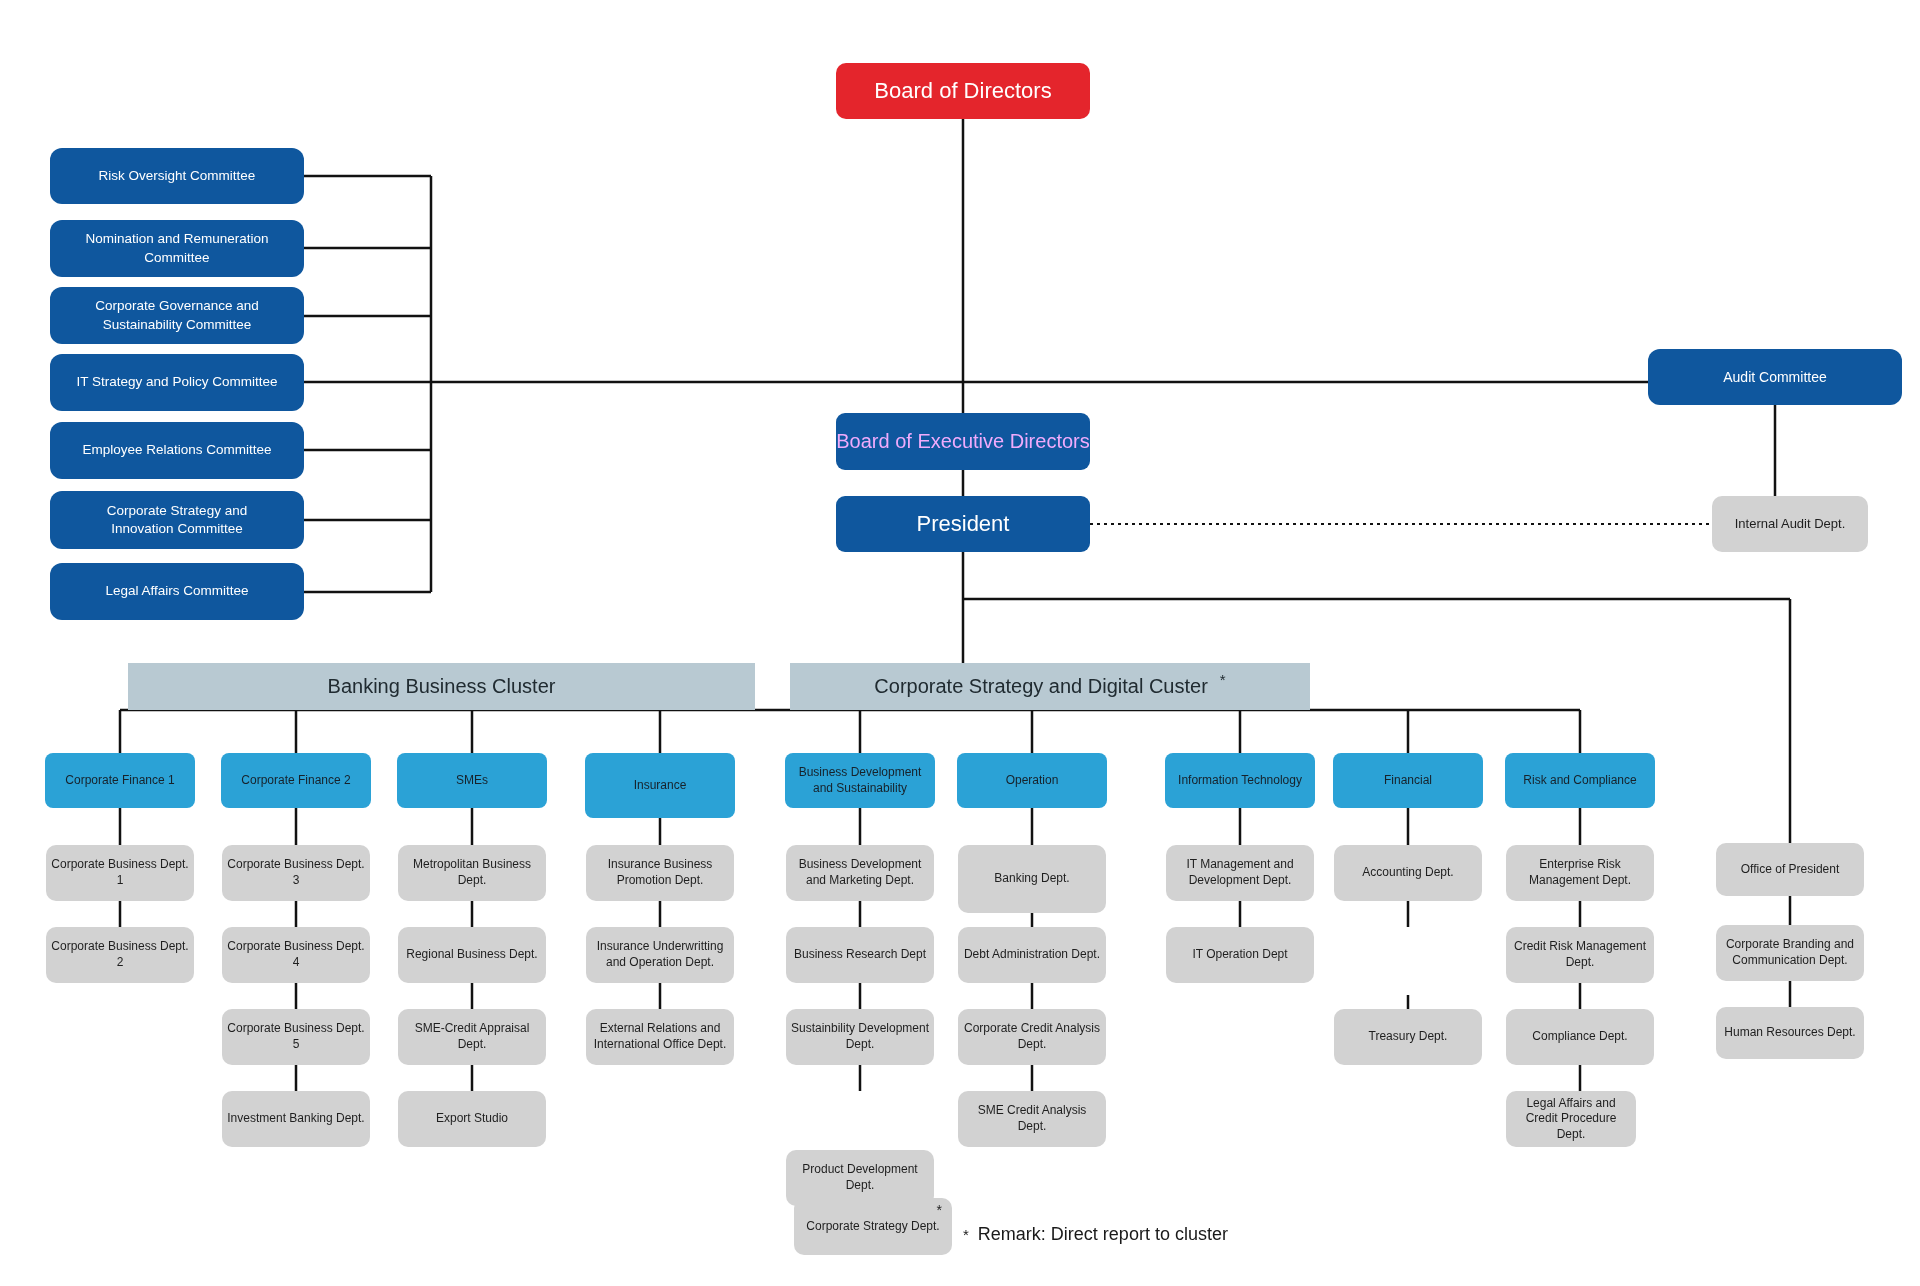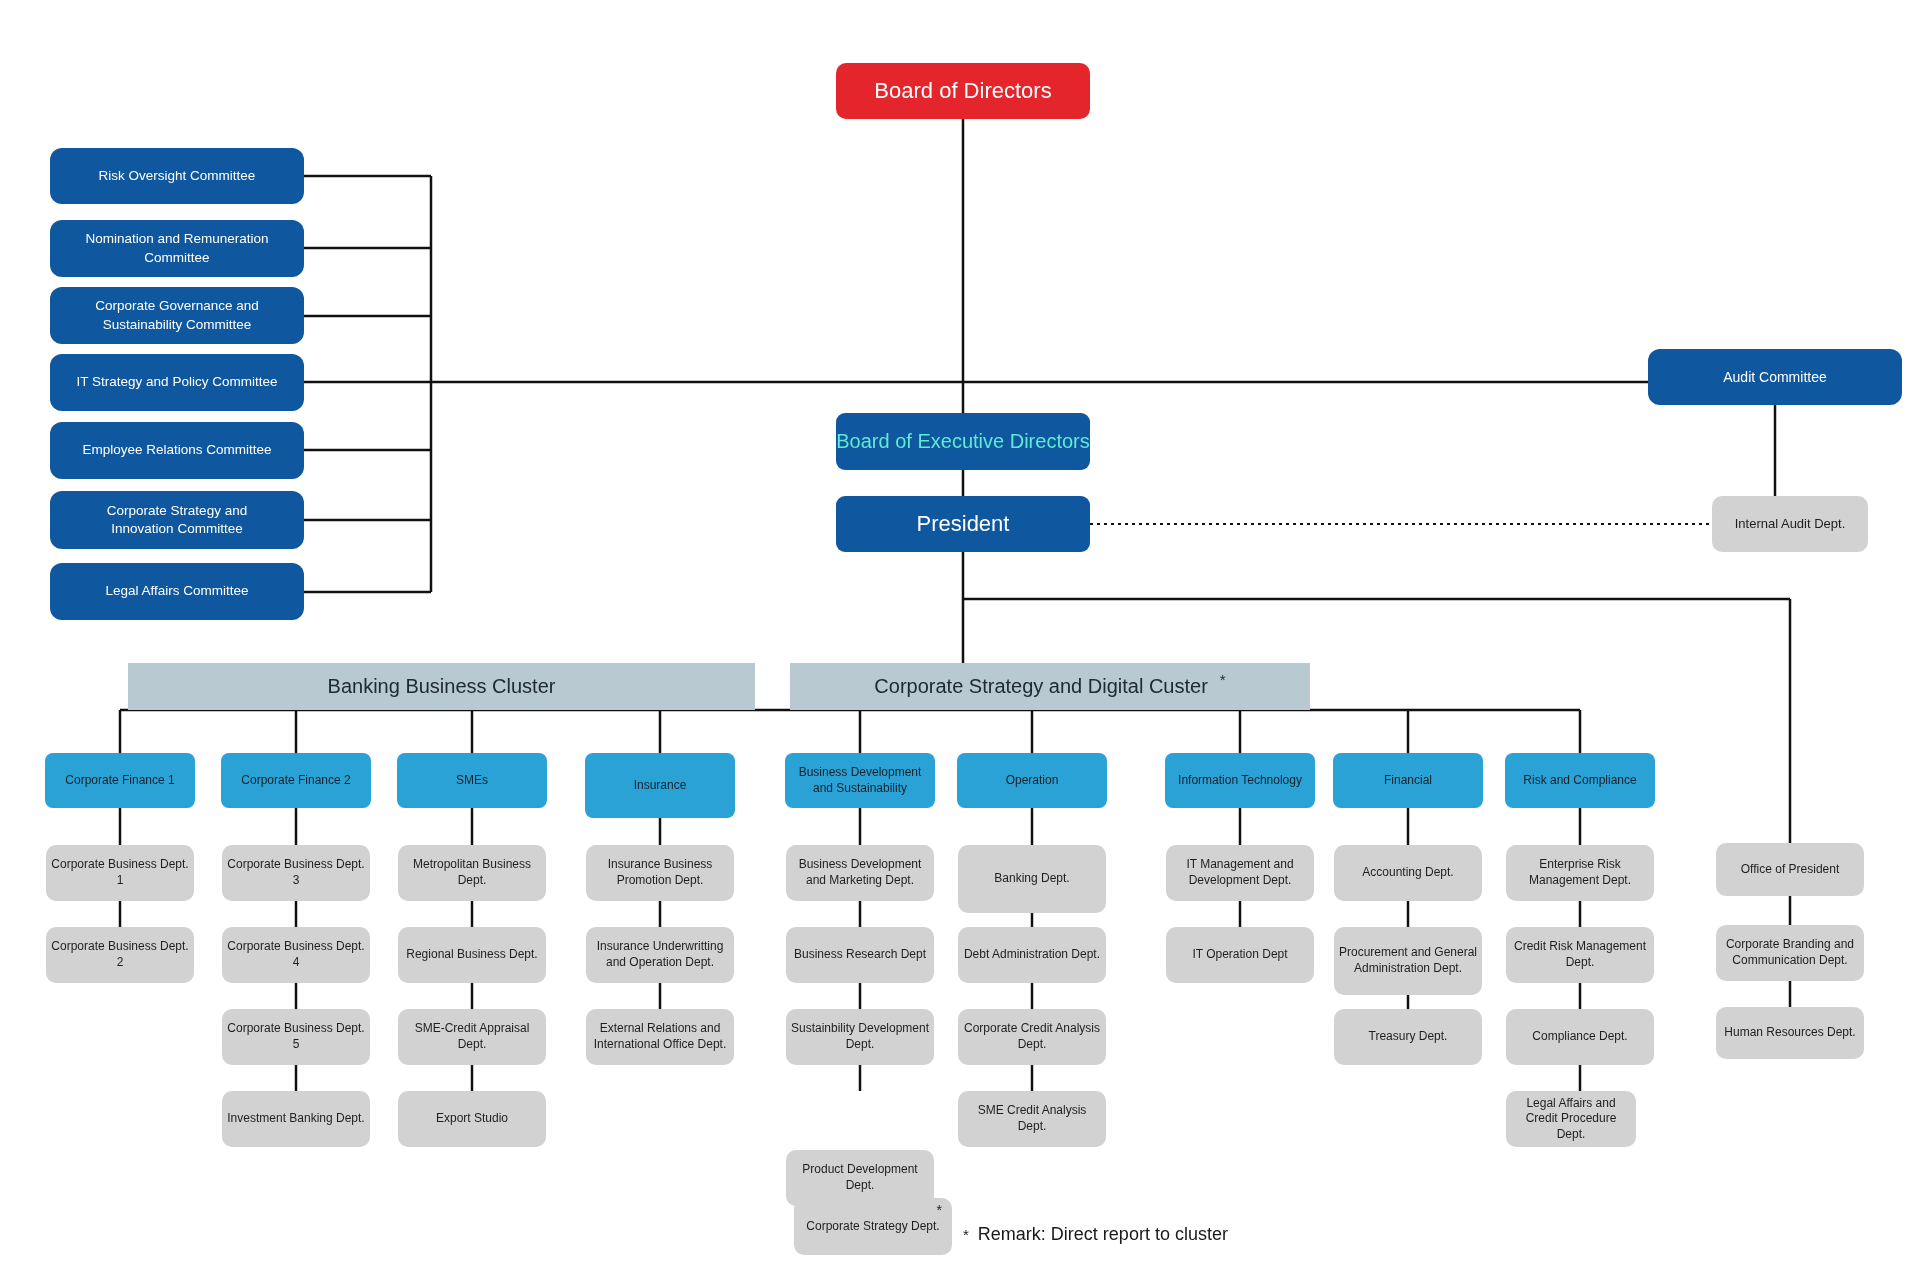--- a/index.html
+++ b/index.html
@@ -8,21 +8,21 @@
     font-family:"Liberation Sans", sans-serif; overflow:hidden;
   }
   #lines { position:absolute; left:0; top:0; width:1920px; height:1286px; }
   .box {
     position:absolute; box-sizing:border-box;
     display:flex; align-items:center; justify-content:center;
     text-align:center;
   }
   .red   { background:#e4252c; color:#ffffff; border-radius:10px; font-size:22px; }
   .navy  { background:#0f579e; color:#ffffff; border-radius:12px; font-size:13.5px; line-height:1.35; padding:0 4px; }
-  .exec  { background:#0f579e; color:#5eead4; border-radius:9px;  font-size:20px; line-height:1.25; }
+  .exec  { background:#0f579e; color:#f0abfc; border-radius:9px;  font-size:20px; line-height:1.25; }
   .pres  { background:#0f579e; color:#ffffff; border-radius:9px;  font-size:22px; }
   .lead  { background:#2ba2d6; color:#17222b; border-radius:8px;  font-size:12px; line-height:1.3; padding:0 2px; }
   .dept  { background:#d2d2d2; color:#1f1f1f; border-radius:10px; font-size:12px; line-height:1.3; padding:0 4px; }
   .cluster-hd { background:#b8c9d2; color:#202b31; font-size:20px; }
   .hd-star { font-size:15px; margin-left:12px; transform:translateY(-7px); }
   .fn-star { position:absolute; top:3px; right:10px; font-size:14px; color:#1f1f1f; }
   .remark  { position:absolute; left:963px; top:1214px; height:40px; display:flex; align-items:center;
              font-size:18px; color:#1a1a1a; }
   .remark .star { font-size:15px; margin-right:9px; }
   .w230 { max-width:230px; } .w200 { max-width:204px; } .w185 { max-width:190px; }
@@ -203,23 +203,20 @@
   <div class="box dept" style="left:1166px; top:845px; width:148px; height:56px;">
       <span>IT Management and Development Dept.</span>
     </div>
   <div class="box dept" style="left:1166px; top:927px; width:148px; height:56px;">
       <span>IT Operation Dept</span>
     </div>
 
   <div class="box dept" style="left:1334px; top:845px;  width:148px; height:56px;">
       <span>Accounting Dept.</span>
     </div>
-  <div class="box dept" style="left:1334px; top:927px;  width:148px; height:68px;">
-      <span>Procurement and General Administration Dept.</span>
-    </div>
   <div class="box dept" style="left:1334px; top:1009px; width:148px; height:56px;">
       <span>Treasury Dept.</span>
     </div>
 
   <div class="box dept" style="left:1506px; top:845px;  width:148px; height:56px;">
       <span>Enterprise Risk Management Dept.</span>
     </div>
   <div class="box dept" style="left:1506px; top:927px;  width:148px; height:56px;">
       <span>Credit Risk Management Dept.</span>
     </div>

